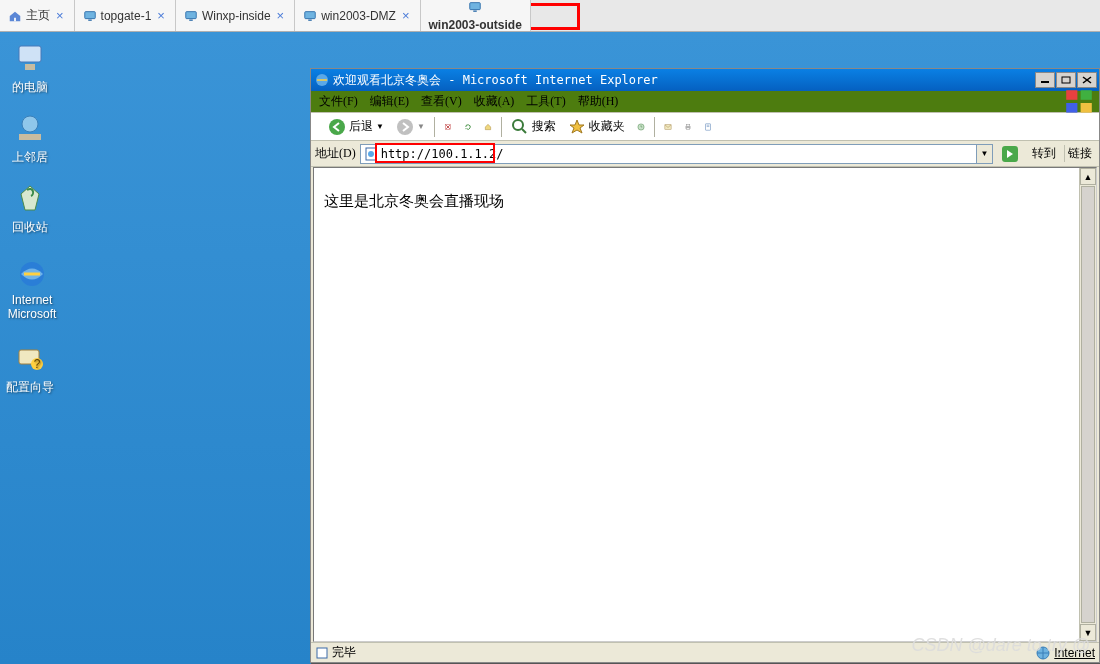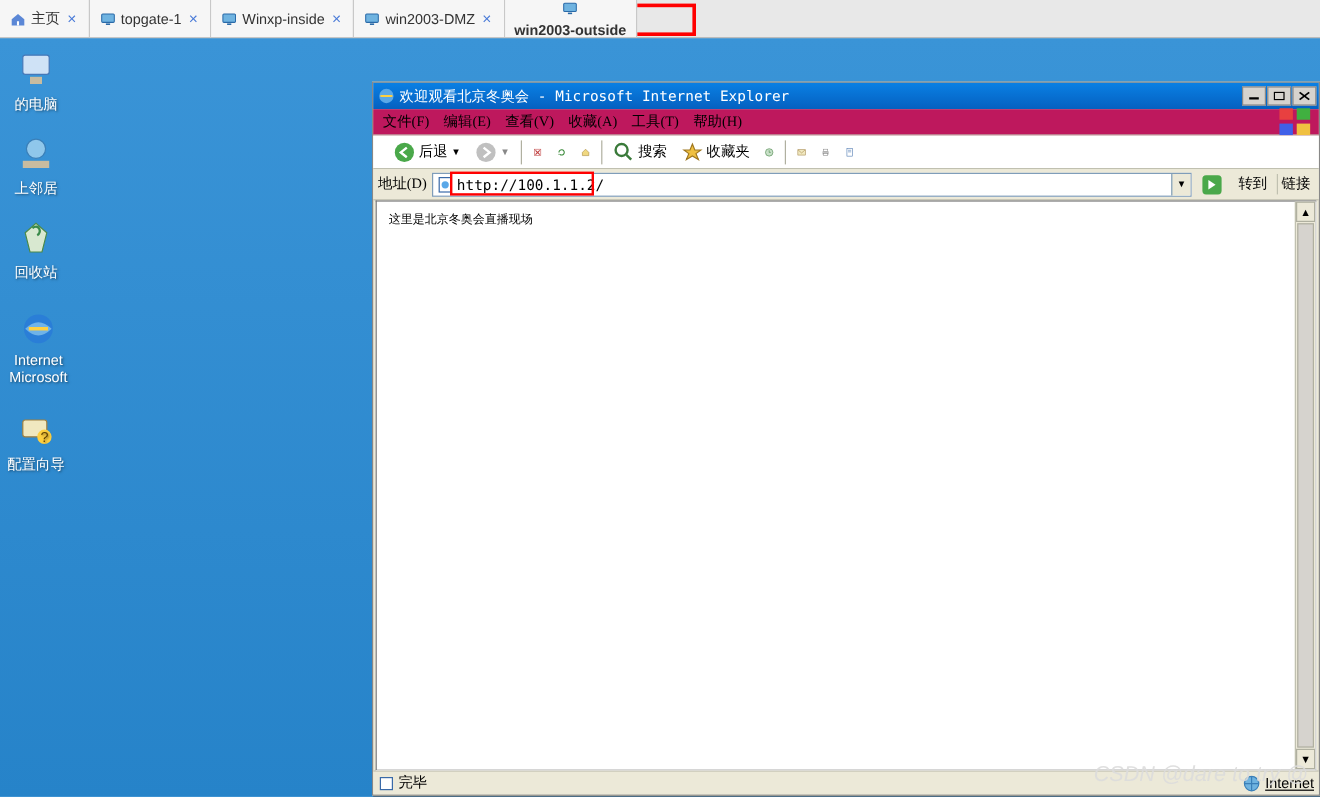--- a/index.html
+++ b/index.html
@@ -20,37 +20,37 @@
   .desk-icon .glyph { width: 34px; height: 34px; margin: 0 auto 3px auto; display: flex; align-items: center; justify-content: center; }
   .desk-icon .label { word-break: break-word; }
 
   
   .ie-window { position: absolute; left: 310px; top: 36px; width: 790px; height: 595px; background: #ece9d8; border: 1px solid #888; box-shadow: 1px 1px 0 #555; display: flex; flex-direction: column; }
   .titlebar { height: 22px; background: linear-gradient(#0a80e4,#0560c0); color: #fff; display: flex; align-items: center; padding: 0 2px 0 4px; font-size: 12px; font-family: "SimSun", monospace; }
   .titlebar .tb-icon { width:14px;height:14px; margin-right:4px; display:inline-flex;}
   .titlebar .tb-title { flex:1; font-family: "SimSun","NSimSun",monospace; }
   .winbtns { display:flex; gap:1px;}
   .winbtn { width:20px;height:16px;background:#d6d3ce;border:1px solid #888;display:flex;align-items:center;justify-content:center;font-size:10px;font-family:"Marlett","Arial";cursor:pointer;}
-  .menubar { display:flex; align-items:center; height:22px; background:#be185d; border-bottom:1px solid #c0c0b0; padding:10px 4px; gap:4px;}
+  .menubar { display:flex; align-items:center; height:22px; background:#4d7c0f; border-bottom:1px solid #c0c0b0; padding:10px 4px; gap:4px;}
   .menubar .mitem { padding:2px 4px; cursor:pointer; font-family:"SimSun";}
   .menubar .winlogo { margin-left:auto; width:32px;height:20px; display:flex;align-items:center;justify-content:center;}
   .toolbar { display:flex; align-items:center; height:28px; background:#ffffff; border-bottom:1px solid #c0c0b0; padding:0 12px; gap:2px;}
   .tbtn { display:flex; align-items:center; gap:3px; padding:2px 4px; cursor:pointer; border:1px solid transparent; border-radius:3px;}
   .ticon{width:18px;height:18px;display:inline-flex;align-items:center;justify-content:center;}
   .tsep{width:1px;height:20px;background:#b0b0a0;margin:0 2px;}
   .addrbar { display:flex; align-items:center; height:26px; background:#ece9d8; border-bottom:1px solid #c0c0b0; padding:0 4px; gap:4px;}
   .addrbar .addr-label{font-family:"SimSun";}
   .addr-input-wrap{flex:1;display:flex;align-items:center;height:20px;background:#fff;border:1px solid #7f9db9; position:relative;}
   .addr-input-wrap .page-icon{width:16px;height:16px;margin:0 2px;display:inline-flex;}
   .addr-input{flex:1;border:none;outline:none;font-family:"NSimSun",monospace;font-size:12px;height:16px; background:transparent;}
   .addr-drop{width:16px;height:18px;border-left:1px solid #7f9db9;background:#ece9d8;display:flex;align-items:center;justify-content:center;cursor:pointer;}
   .go-btn{display:flex;align-items:center;gap:13px;cursor:pointer;padding:0 4px;}
   .url-hl{position:absolute; border:2px solid #ff0000; pointer-events:none;}
   .content{flex:1; background:#fff; border:1px inset #ccc; margin:0 2px; overflow:auto; position:relative;}
-  .content .page-text{padding:8px 10px; font-size:10px; font-family:"SimSun";}
+  .content .page-text{padding:24px 10px; font-size:15px; font-family:"SimSun";}
   .vscroll{position:absolute;right:0;top:0;bottom:0;width:17px;background:#ece9d8;border-left:1px solid #c0c0b0;display:flex;flex-direction:column;}
   .sbtn{height:17px;background:#ece9d8;border:1px solid #b0b0a0;display:flex;align-items:center;justify-content:center;font-size:9px;cursor:pointer;}
   .sthumb{flex:1;background:#d6d3ce;border:1px solid #b0b0a0;margin:1px;}
   .statusbar{height:20px;background:#ece9d8;border-top:1px solid #c0c0b0;display:flex;align-items:center;padding:0 4px;font-family:"SimSun";}
   .statusbar .sr{margin-left:auto;display:flex;align-items:center;gap:4px;text-decoration:underline;}
   .watermark{position:absolute; right:10px; bottom:8px; color:rgba(220,220,220,.9); font-size:18px; font-style:italic; pointer-events:none; font-family:"Arial";}
 </style>
 </head>
 <body>
 

